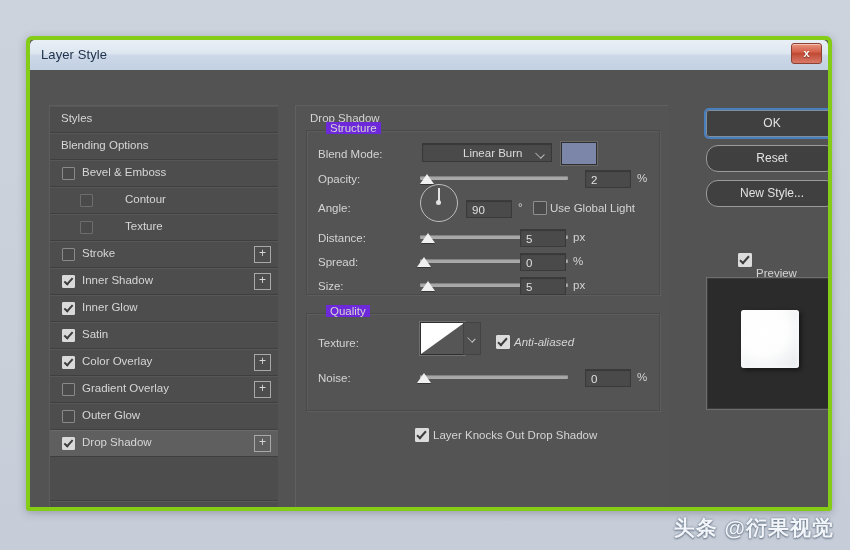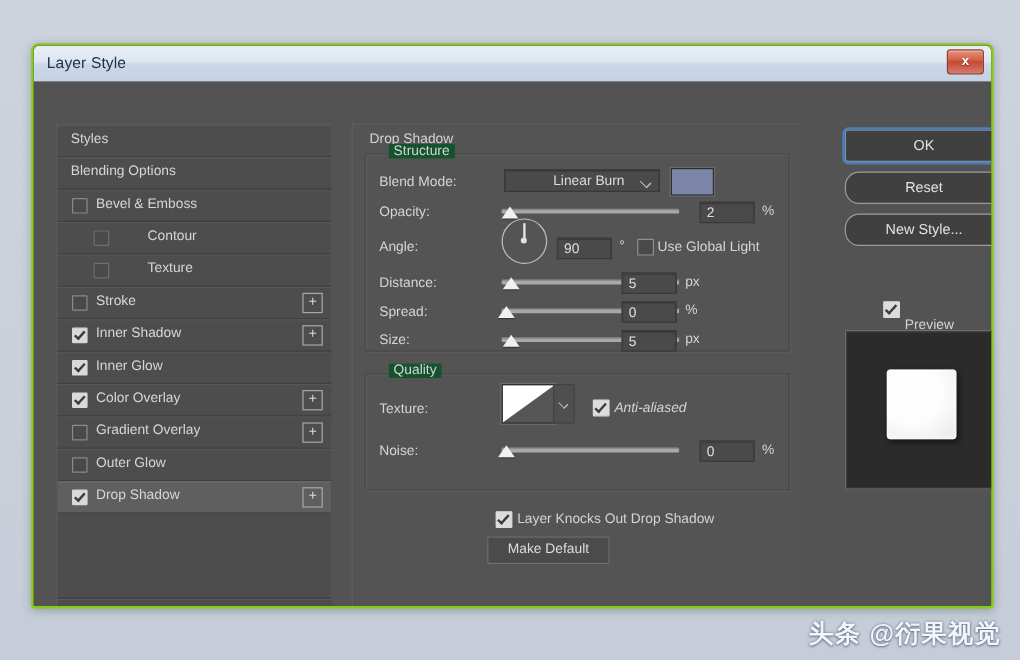--- a/index.html
+++ b/index.html
@@ -11,21 +11,21 @@
     background: linear-gradient(180deg, #ccd3dd 0%, #c9d0da 60%, #c6cdd8 100%);
     font-family: "Liberation Sans", sans-serif;
     -webkit-font-smoothing: antialiased;
   }
 
   
   .dialog {
     position: absolute;
     left: 26px; top: 36px;
     width: 798px; height: 467px;
-    border: 2px solid #84cc16;
+    border: 4px solid #84cc16;
     border-radius: 6px 6px 3px 3px;
     box-shadow: 0 2px 8px rgba(40,50,70,0.30);
     background: #535353;
     overflow: hidden;
   }
   .titlebar {
     position: relative;
     height: 30px;
     background: linear-gradient(180deg, #e9eff6 0%, #dde6f0 45%, #ccd8e7 52%, #c3d1e3 100%);
     border-bottom: 1px solid #9aa7b8;
@@ -150,21 +150,21 @@
   }
   .group {
     position: absolute;
     border: 1px solid #4a4a4a;
     box-shadow: inset 1px 1px 0 #5d5d5d, 1px 1px 0 #5d5d5d;
   }
   .group-title {
     position: absolute;
     font-size: 11.5px;
     color: #d4d4d4;
-    background: #14532d;
+    background: #6d28d9;
     padding: 0 4px;
     white-space: nowrap;
   }
   .section-label {
     position: absolute;
     font-size: 11.5px;
     color: #d4d4d4;
     white-space: nowrap;
   }
   .field-label {
@@ -432,20 +432,24 @@
             <div class="cb checked"></div>
             <div class="style-label">Inner Shadow</div>
             <div class="plus-btn">+</div>
           </div>
           <div class="style-row has-cb">
             <div class="cb checked"></div>
             <div class="style-label">Inner Glow</div>
           </div>
           <div class="style-row has-cb">
             <div class="cb checked"></div>
+            <div class="style-label">Satin</div>
+          </div>
+          <div class="style-row has-cb">
+            <div class="cb checked"></div>
             <div class="style-label">Color Overlay</div>
             <div class="plus-btn">+</div>
           </div>
           <div class="style-row has-cb">
             <div class="cb"></div>
             <div class="style-label">Gradient Overlay</div>
             <div class="plus-btn">+</div>
           </div>
           <div class="style-row has-cb">
             <div class="cb"></div>
@@ -539,21 +543,20 @@
       <div class="slider" id="noise-slider" style="left:124px; top:265px; width:148px;">
         <div class="track"></div>
         <div class="thumb" style="left: -3px;"></div>
       </div>
       <div class="num-box" style="left:289px; top:263px; width:46px;">0</div>
       <div class="unit" style="left:341px; top:265px;">%</div>
 
       <div class="optcb checked" id="cb-knockout" style="left:119px; top:322px;"></div>
       <div class="cb-text" style="left:137px; top:323px;">Layer Knocks Out Drop Shadow</div>
 
-      <div class="flat-btn" style="left:112px; top:343px; width:100px;">Make Default</div>
     </div>
 
     <div class="right-panel">
       <div class="action-btn primary" style="top:5px;">OK</div>
       <div class="action-btn" style="top:40px;">Reset</div>
       <div class="action-btn" style="top:75px;">New Style...</div>
 
       <div class="preview-row">
         <div class="optcb checked" id="cb-preview" style="left:0px; top:0px;"></div>
         <div class="cb-text" style="left:18px; top:14px;text-align:center;">Preview</div>

